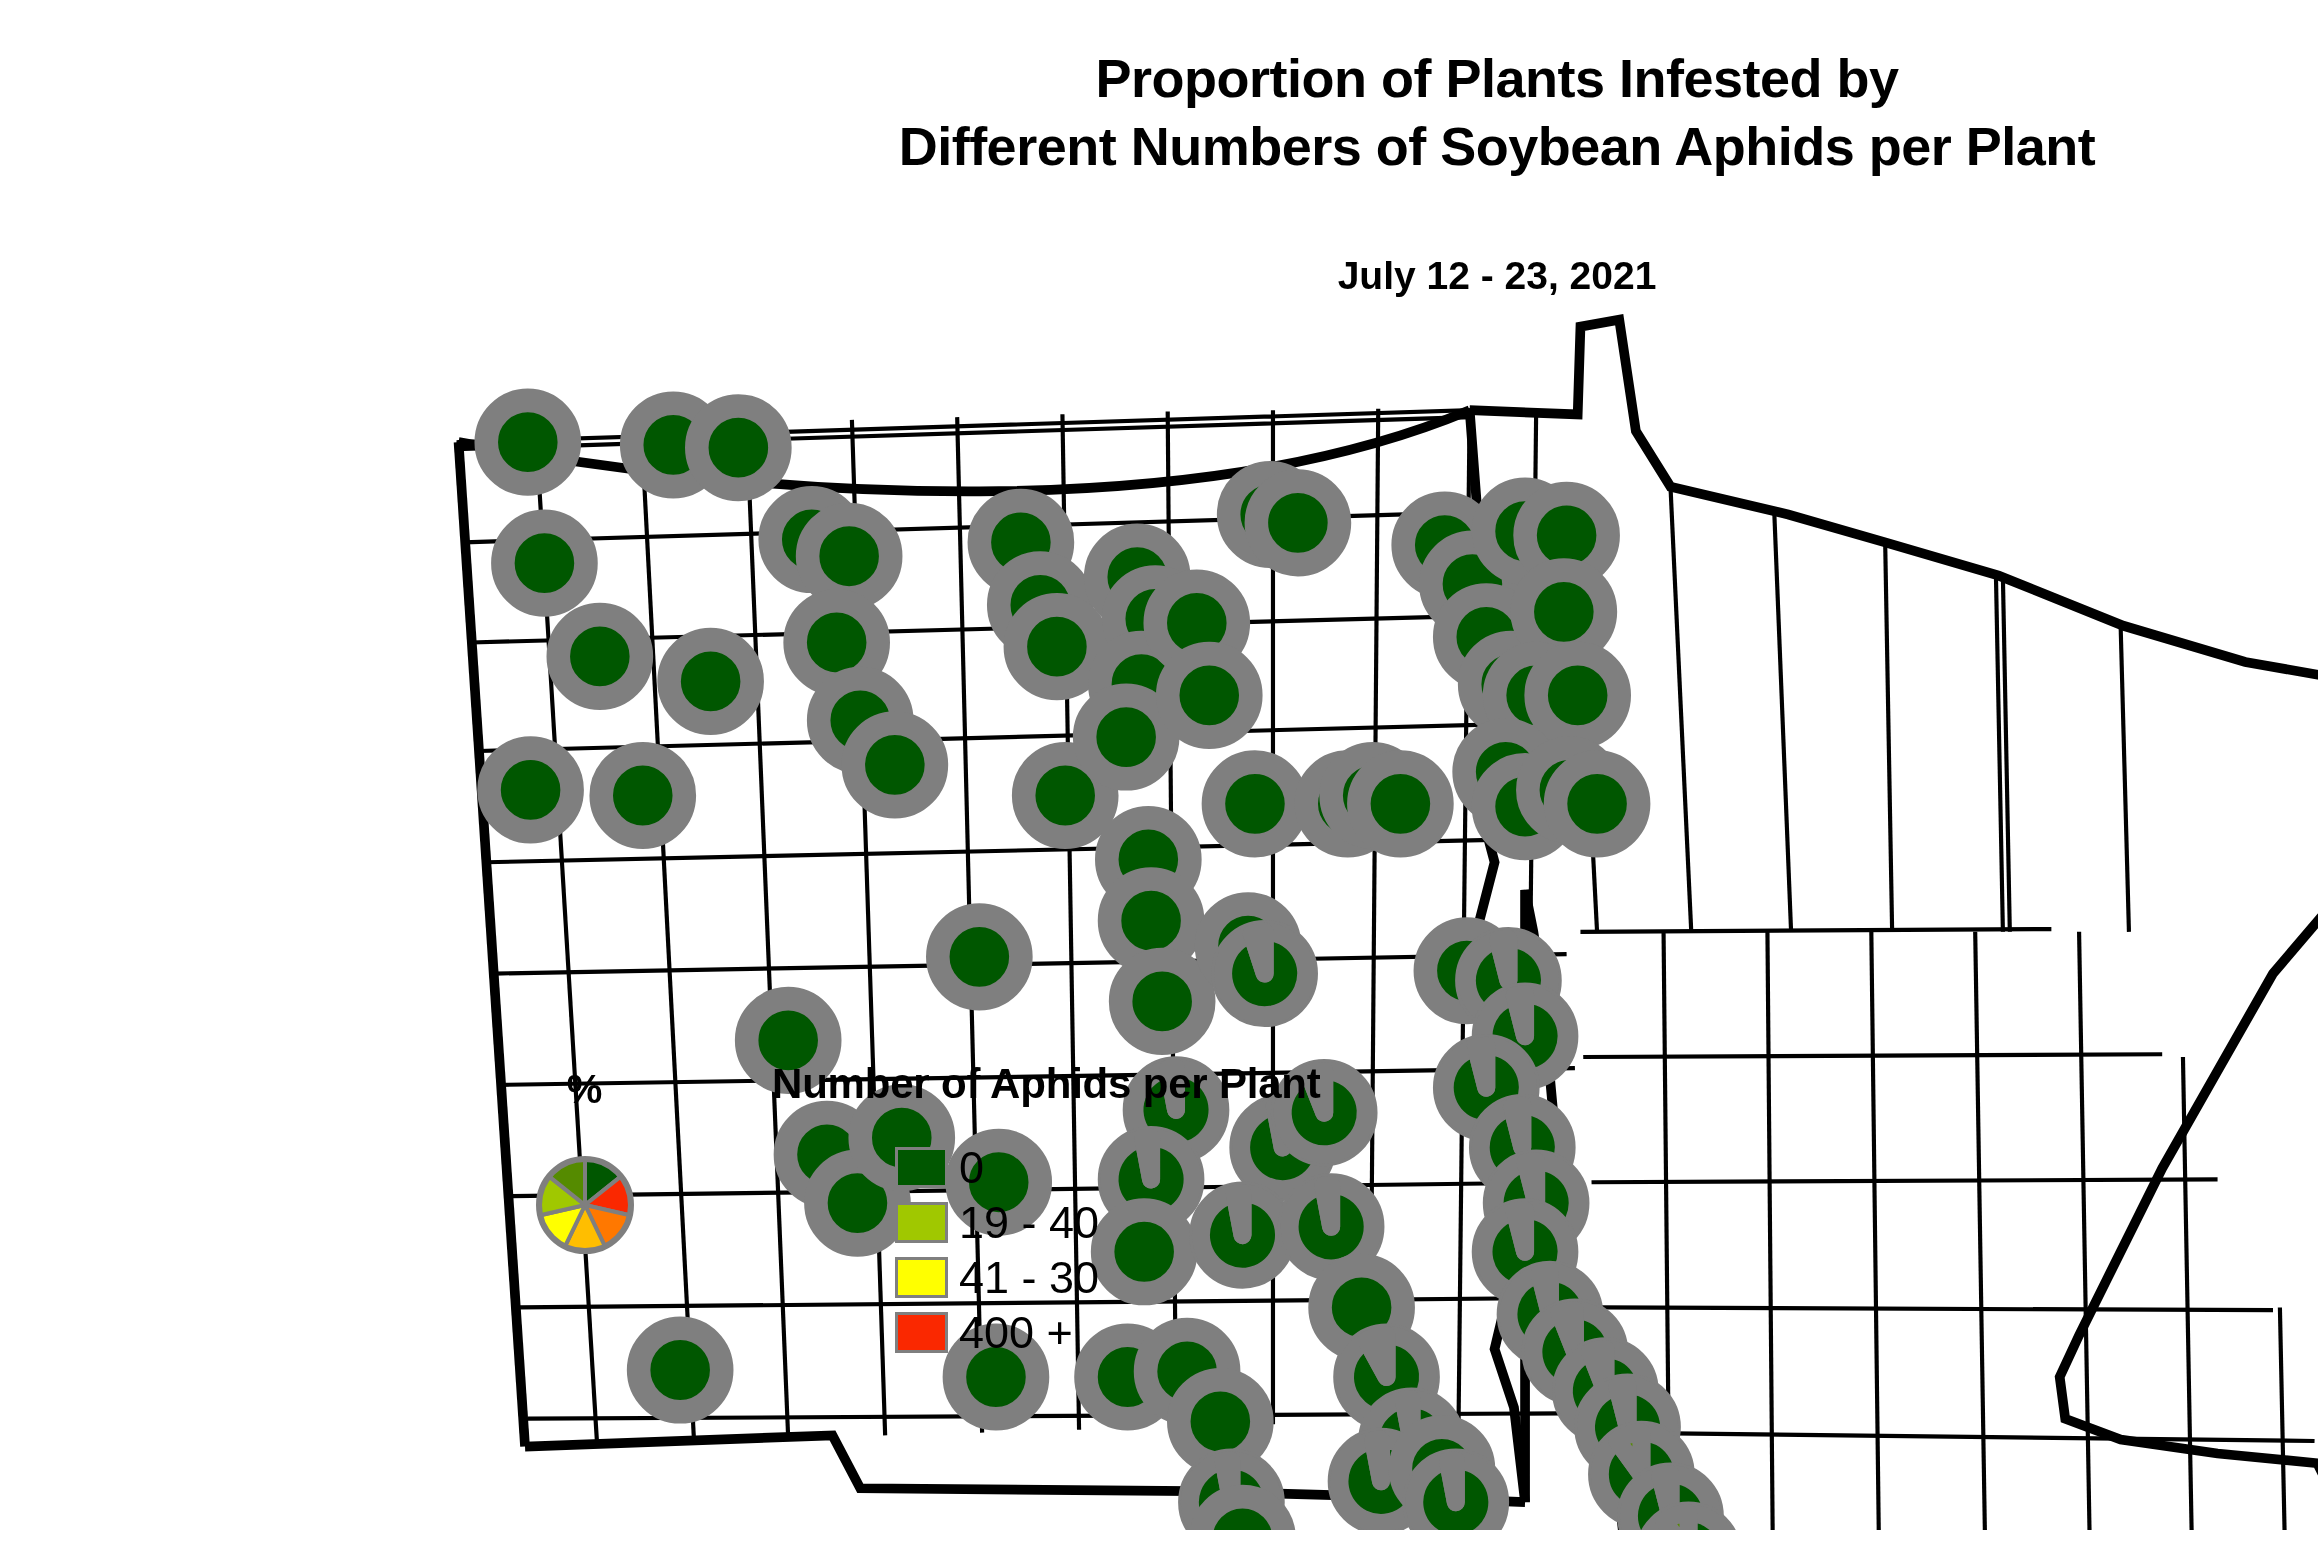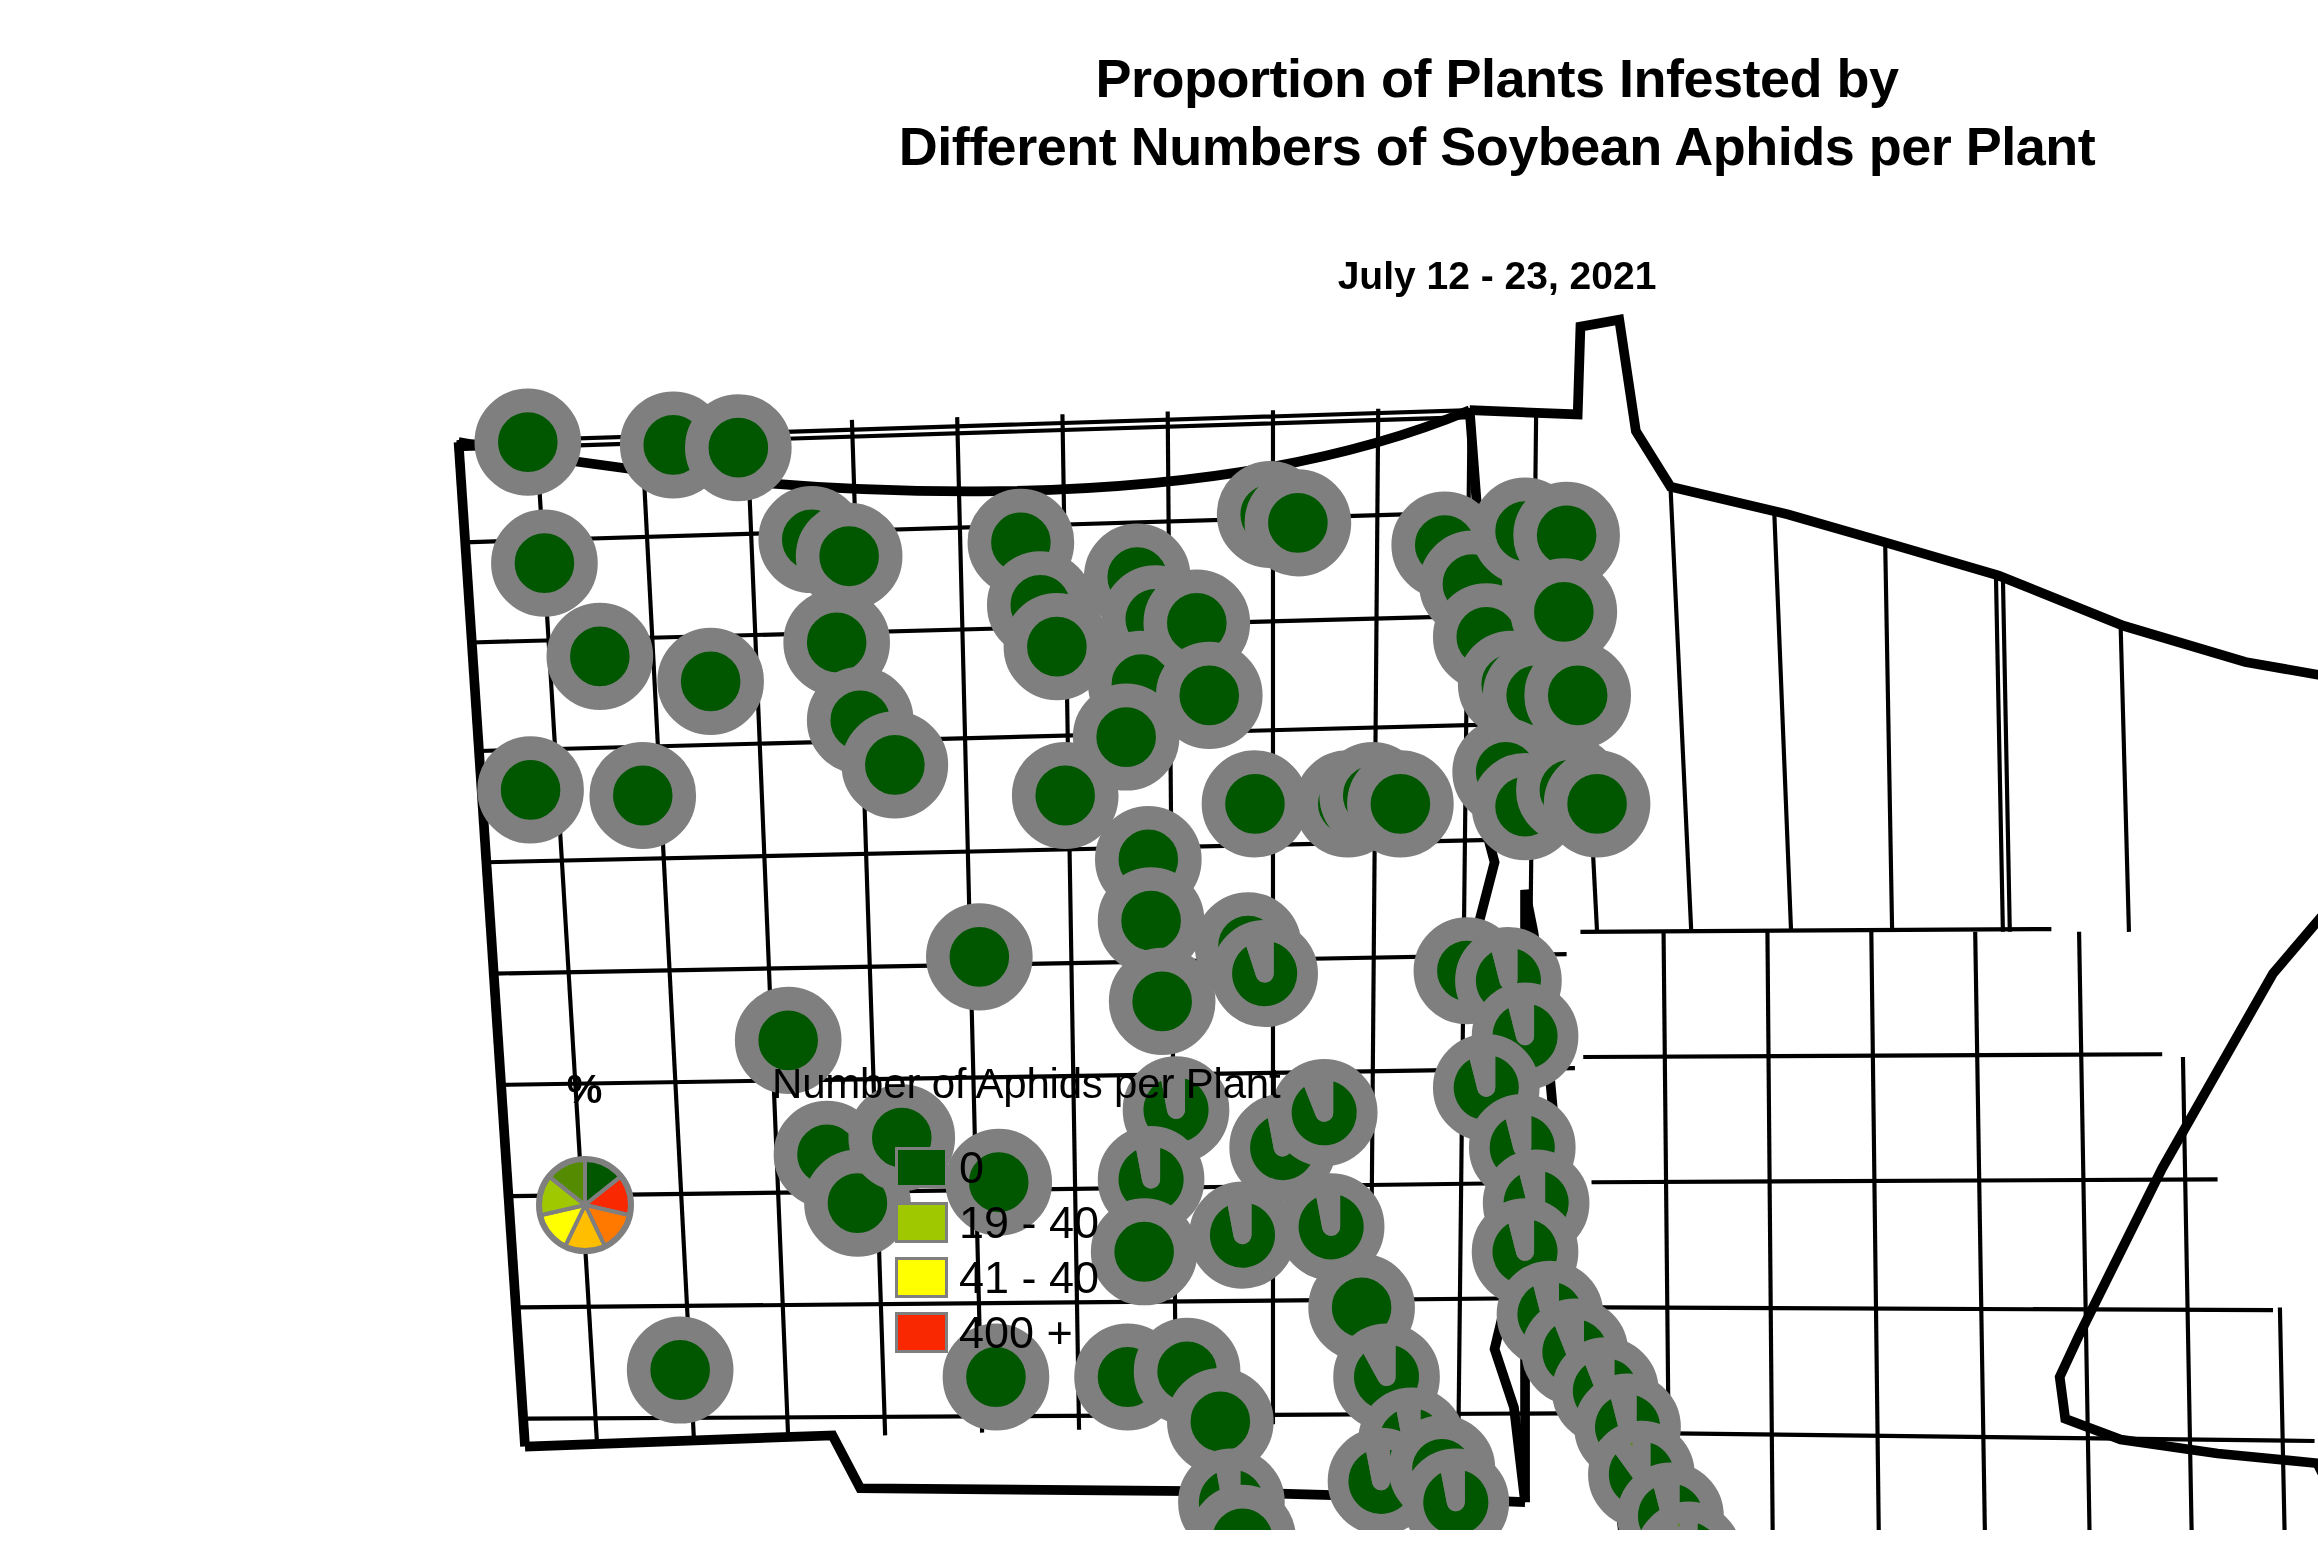--- a/index.html
+++ b/index.html
@@ -22,21 +22,21 @@
   .slice{stroke:#7f7f7f;stroke-width:13;stroke-linejoin:round;}
 
   
   #pct-key{position:absolute;left:492px;top:1067px;width:185px;height:232px;}
   #pct-label{position:absolute;left:0;top:0;width:185px;text-align:center;
              font-size:40px;font-weight:bold;}
   #pct-pie{position:absolute;left:43px;top:88px;width:100px;height:100px;}
 
   
   #legend{position:absolute;left:772px;top:1060px;}
-  #legend-title{font-size:42px;font-weight:normal;white-space:nowrap;letter-spacing:-0.2px;}
+  #legend-title{font-size:42px;font-weight:bold;white-space:nowrap;letter-spacing:-0.2px;}
   #legend-items{margin-top:32px;margin-left:123px;}
   .legend-row{display:flex;align-items:center;height:55px;}
   .swatch{width:47px;height:35px;border:3.7px solid #7f7f7f;box-sizing:content-box;flex:0 0 auto;}
   .legend-label{font-size:45px;margin-left:11px;white-space:nowrap;line-height:1;}
 </style>
 </head>
 <body>
 
 <div id="stage">
 
@@ -525,21 +525,21 @@
         <div class="legend-row">
           <div class="swatch" style="background: rgb(0, 87, 0);"></div>
           <div class="legend-label">0</div>
         </div>
         <div class="legend-row">
           <div class="swatch" style="background: rgb(160, 200, 0);"></div>
           <div class="legend-label">19 - 40</div>
         </div>
         <div class="legend-row">
           <div class="swatch" style="background: rgb(255, 255, 0);"></div>
-          <div class="legend-label">41 - 40</div>
+          <div class="legend-label">41 - 30</div>
         </div>
         <div class="legend-row">
           <div class="swatch" style="background: rgb(250, 40, 0);"></div>
           <div class="legend-label">400 +</div>
         </div>
       </div>
   </div>
 
 </div>
 

